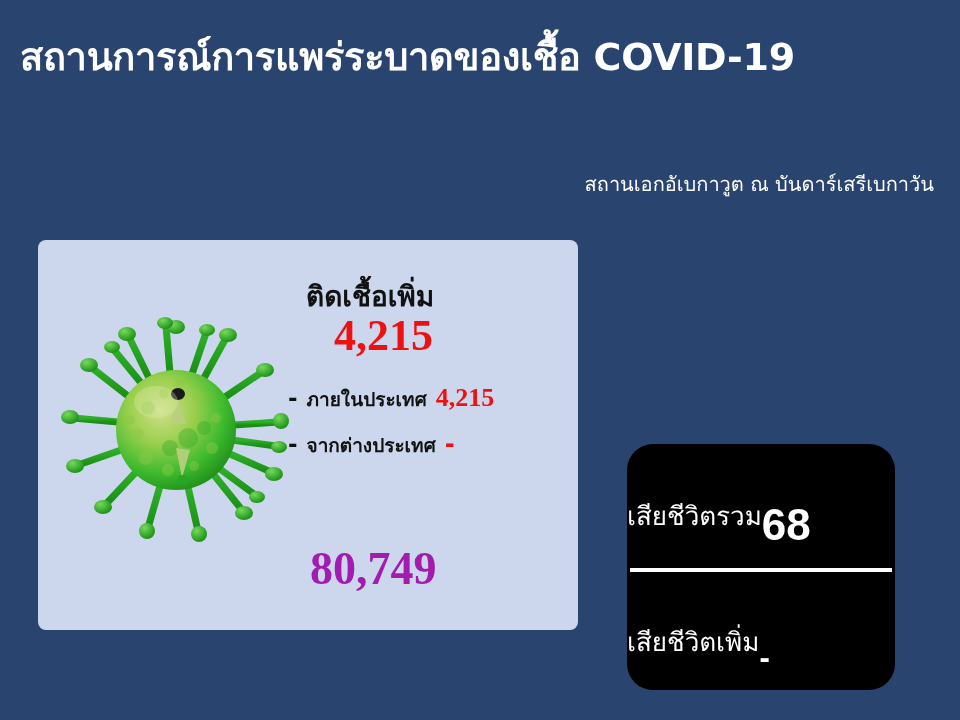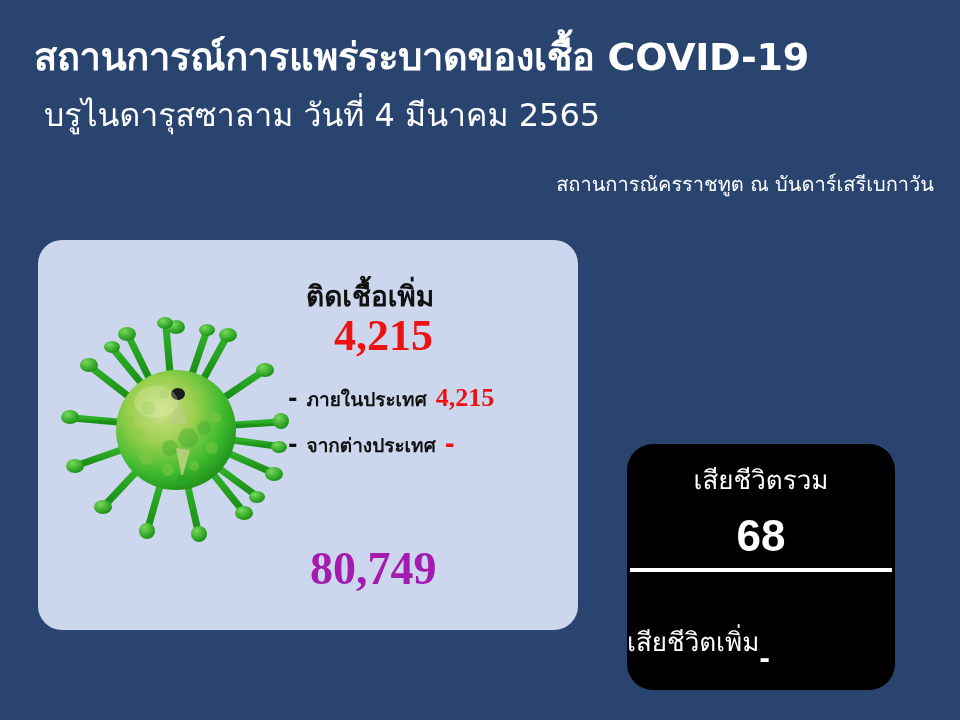--- a/index.html
+++ b/index.html
@@ -30,21 +30,21 @@
   .header {
     position: absolute;
     left: 0;
     top: 0;
     width: 960px;
     height: 215px;
   }
 
   .title-main {
     position: absolute;
-    left: 34px;
+    left: 20px;
     top: 36px;
     font-size: 38px;
     font-weight: bold;
     color: #ffffff;
     letter-spacing: -0.3px;
     white-space: nowrap;
     line-height: 1.15;
   }
 
   .title-sub {
@@ -69,21 +69,21 @@
   }
 
   
   .case-card {
     position: absolute;
     left: 38px;
     top: 240px;
     width: 540px;
     height: 390px;
     background: #ccd7ee;
-    border-radius: 24px;
+    border-radius: 8px;
   }
 
   
   .virus-wrap {
     position: absolute;
     left: 18px;
     top: 55px;
     width: 240px;
     height: 260px;
   }
@@ -193,21 +193,21 @@
     overflow: hidden;
   }
 
   .deaths-top {
     position: absolute;
     left: 0;
     top: 0;
     width: 100%;
     height: 124px;
     display: flex;
-    flex-direction: column;
+    flex-direction: row;
     align-items: center;
     justify-content: flex-start;
     padding-top: 22px;
   }
 
   .deaths-label {
     font-size: 26px;
     font-weight: normal;
     color: #ffffff;
     white-space: nowrap;
@@ -254,23 +254,22 @@
   }
 </style>
 </head>
 <body>
 
 <div class="slide">
 
   <div class="header">
     <div class="title-main">สถานการณ์การแพร่ระบาดของเชื้อ COVID-19</div>
 
-    <div class="title-sub">บรูไนดารุสซาลาม วันที่ 4 มีนาคม 2565</div>
-
-    <div class="embassy-line">สถานการณัครราชทูต ณ บันดาร์เสรีเบกาวัน</div>
+
+    <div class="embassy-line">สถานเอกอัเบกาวูต ณ บันดาร์เสรีเบกาวัน</div>
   </div>
 
   <div class="case-card">
 
     <div class="virus-wrap">
       <svg viewBox="0 0 240 260" xmlns="http://www.w3.org/2000/svg" aria-hidden="true">
         <defs>
           <radialGradient id="bodyGrad" cx="38%" cy="34%" r="72%">
             <stop offset="0%" stop-color="#cfe08a"></stop>
             <stop offset="38%" stop-color="#9bcf4e"></stop>

